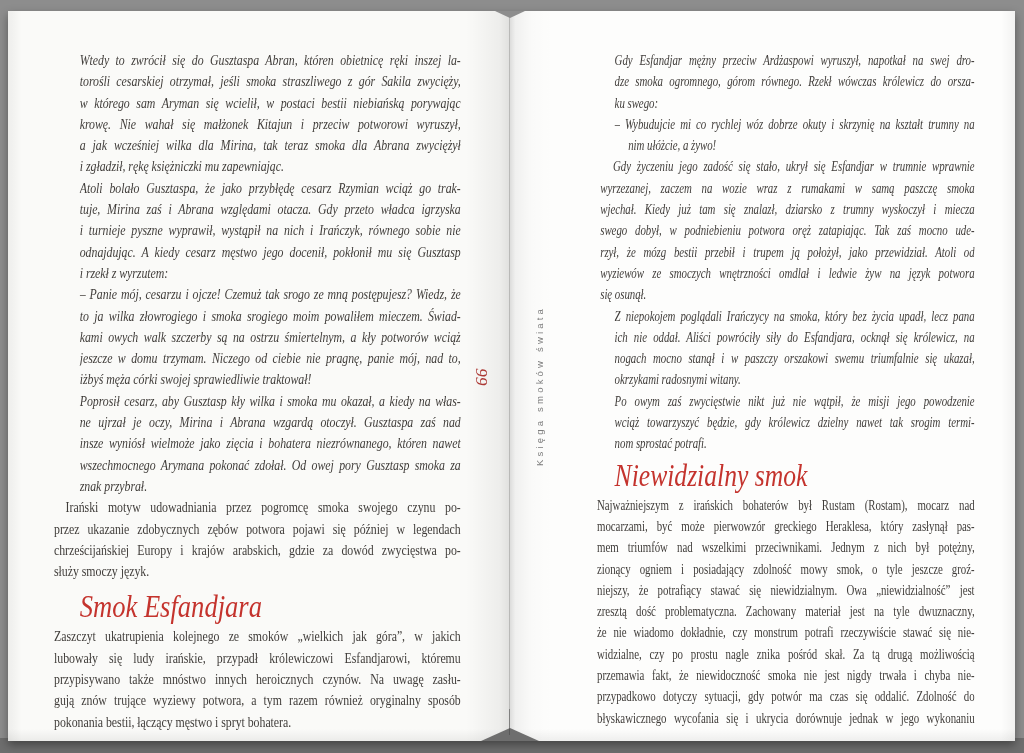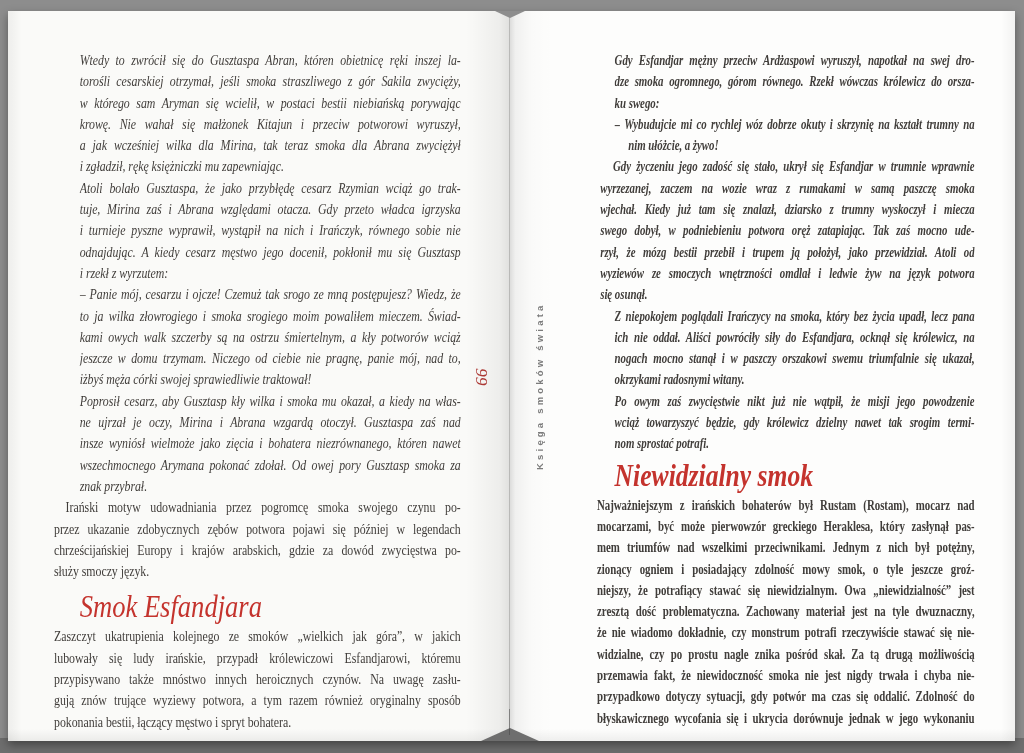--- a/index.html
+++ b/index.html
@@ -20,21 +20,20 @@
       linear-gradient(to right, rgba(0,0,0,.05), rgba(0,0,0,0) 14px),
       linear-gradient(to top, rgba(0,0,0,.06), rgba(0,0,0,0) 12px),
       var(--paperL,#fafaf8);
   }
   .page-right{
     left:502px;width:505px;
     background:
       linear-gradient(to left, rgba(0,0,0,.045), rgba(0,0,0,0) 14px),
       linear-gradient(to top, rgba(0,0,0,.06), rgba(0,0,0,0) 12px),
       var(--paperR,#fdfdfc);
-    font-weight: bold;
   }
   .spine{
     position:absolute;top:0;left:458px;width:88px;height:730px;pointer-events:none;
     background:linear-gradient(to right,
       rgba(0,0,0,0) 0%, rgba(0,0,0,.05) 38%, rgba(0,0,0,.10) 49%,
       rgba(0,0,0,.13) 50%, rgba(0,0,0,.05) 56%, rgba(0,0,0,.01) 75%, rgba(0,0,0,0) 100%);
   }
   .spine-line{position:absolute;top:0;left:501px;width:1px;height:730px;background:rgba(90,90,88,.28);}
   .notch-top{
     position:absolute;top:0;left:487px;width:0;height:0;

